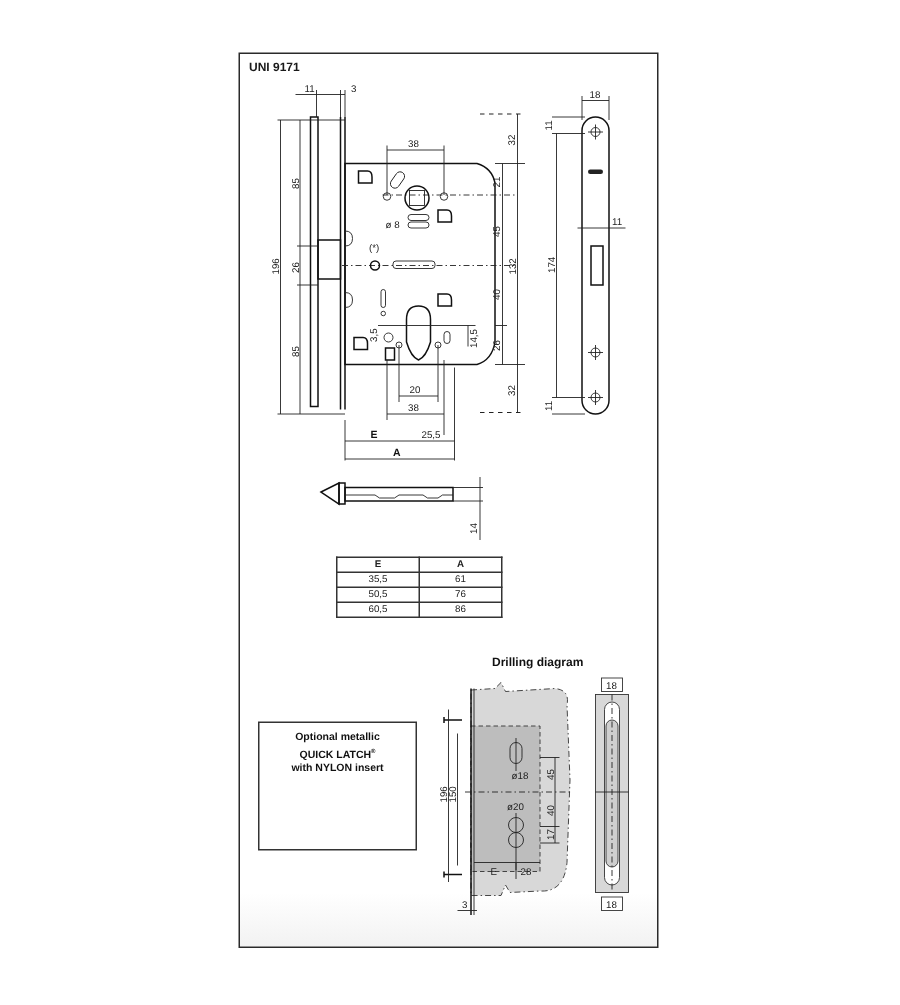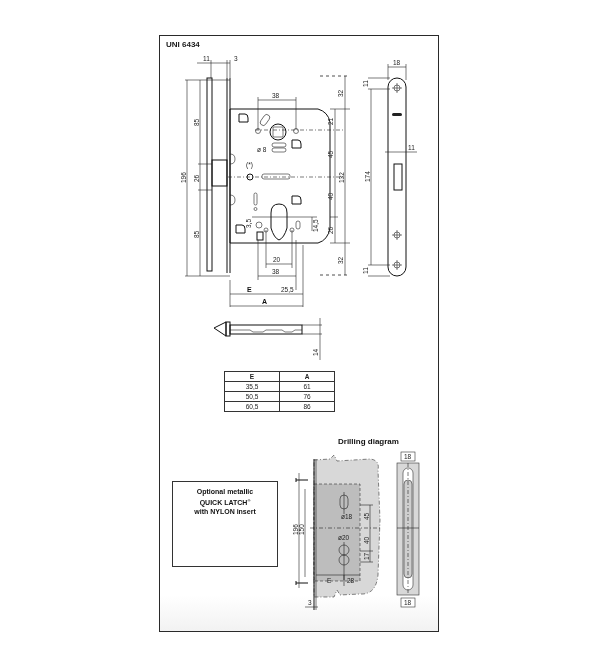--- a/index.html
+++ b/index.html
@@ -13,31 +13,31 @@
   .dim { font-size:6.5px; fill:#222; font-family:"Liberation Sans", sans-serif; }
   .lbl { font-size:7px; fill:#111; font-weight:bold; font-family:"Liberation Sans", sans-serif; }
   .ln { stroke:#222; stroke-width:0.6; fill:none; }
   .thick { stroke:#111; stroke-width:1; fill:none; }
   .dash { stroke:#222; stroke-width:0.6; stroke-dasharray:4 2 1 2; fill:none; }
   .dash2 { stroke:#222; stroke-width:0.8; stroke-dasharray:3 3; fill:none; }
   table.ea { position:absolute; left:224px; top:371px; border-collapse:collapse;
              font-size:6.5px; color:#222; }
   table.ea th, table.ea td { border:1px solid #333; width:54px; height:9px; padding:0; text-align:center; }
   table.ea th { font-weight:bold; }
-  .drill-title { position:absolute; left:338px; top:437px; font-size:8px; font-weight:bold; color:#111; }
+  .drill-title { position:absolute; left:328px; top:437px; font-size:8px; font-weight:bold; color:#111; }
   .optbox { position:absolute; left:172px; top:481px; width:106px; height:86px;
             border:1px solid #333; box-sizing:border-box; background:#fff; }
   .optbox .txt { text-align:center; font-size:7px; font-weight:bold; line-height:9px; margin-top:5px; color:#111; }
   .optbox sup { font-size:4px; }
 </style>
 </head>
 <body>
 
 <div class="frame"></div>
-<div class="title">UNI 6434</div>
+<div class="title">UNI 9171</div>
 
 <svg width="600" height="670" viewBox="0 0 600 670">
 
   <g>
 
     <rect x="207" y="78" width="5" height="193" class="thick"></rect>
     <line x1="227" y1="78" x2="227" y2="273" class="thick"></line>
     <line x1="230" y1="78" x2="230" y2="273" class="thick"></line>
 
     <rect x="212" y="160" width="15" height="26" class="thick"></rect>

